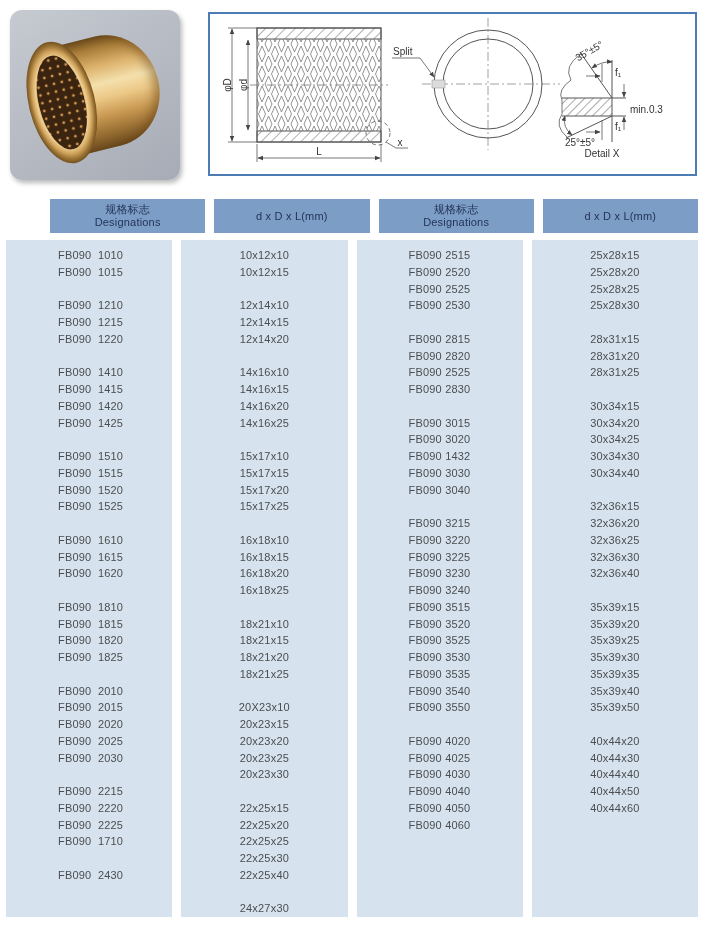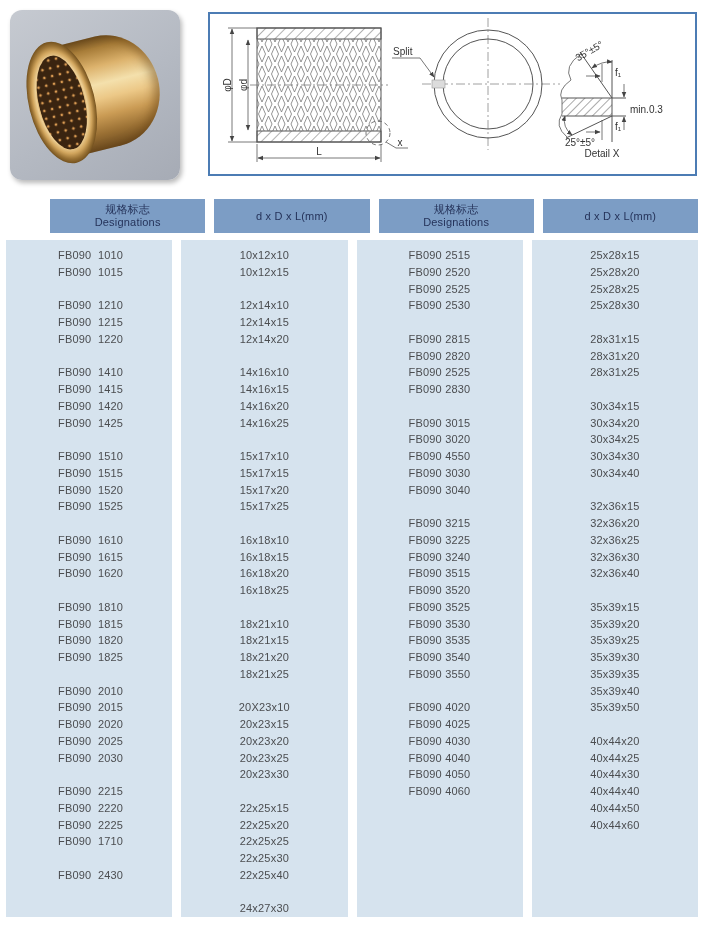--- a/index.html
+++ b/index.html
@@ -269,26 +269,28 @@
       <div class="row des">FB090 2525</div>
       <div class="row des">FB090 2530</div>
       <div class="row des"></div>
       <div class="row des">FB090 2815</div>
       <div class="row des">FB090 2820</div>
       <div class="row des">FB090 2525</div>
       <div class="row des">FB090 2830</div>
       <div class="row des"></div>
       <div class="row des">FB090 3015</div>
       <div class="row des">FB090 3020</div>
-      <div class="row des">FB090 4550</div>
+      <div class="row des">FB090 1432</div>
       <div class="row des">FB090 3030</div>
       <div class="row des">FB090 3040</div>
       <div class="row des"></div>
       <div class="row des">FB090 3215</div>
+      <div class="row des">FB090 3220</div>
       <div class="row des">FB090 3225</div>
+      <div class="row des">FB090 3230</div>
       <div class="row des">FB090 3240</div>
       <div class="row des">FB090 3515</div>
       <div class="row des">FB090 3520</div>
       <div class="row des">FB090 3525</div>
       <div class="row des">FB090 3530</div>
       <div class="row des">FB090 3535</div>
       <div class="row des">FB090 3540</div>
       <div class="row des">FB090 3550</div>
       <div class="row des"></div>
       <div class="row des">FB090 4020</div>
@@ -327,21 +329,20 @@
       <div class="row size"></div>
       <div class="row size">35x39x15</div>
       <div class="row size">35x39x20</div>
       <div class="row size">35x39x25</div>
       <div class="row size">35x39x30</div>
       <div class="row size">35x39x35</div>
       <div class="row size">35x39x40</div>
       <div class="row size">35x39x50</div>
       <div class="row size"></div>
       <div class="row size">40x44x20</div>
-      <div class="row size">40x44x25</div>
       <div class="row size">40x44x30</div>
       <div class="row size">40x44x40</div>
       <div class="row size">40x44x50</div>
       <div class="row size">40x44x60</div>
       <div class="row size"></div>
       <div class="row size"></div>
       <div class="row size"></div>
       <div class="row size"></div>
     </div>
 </div>

